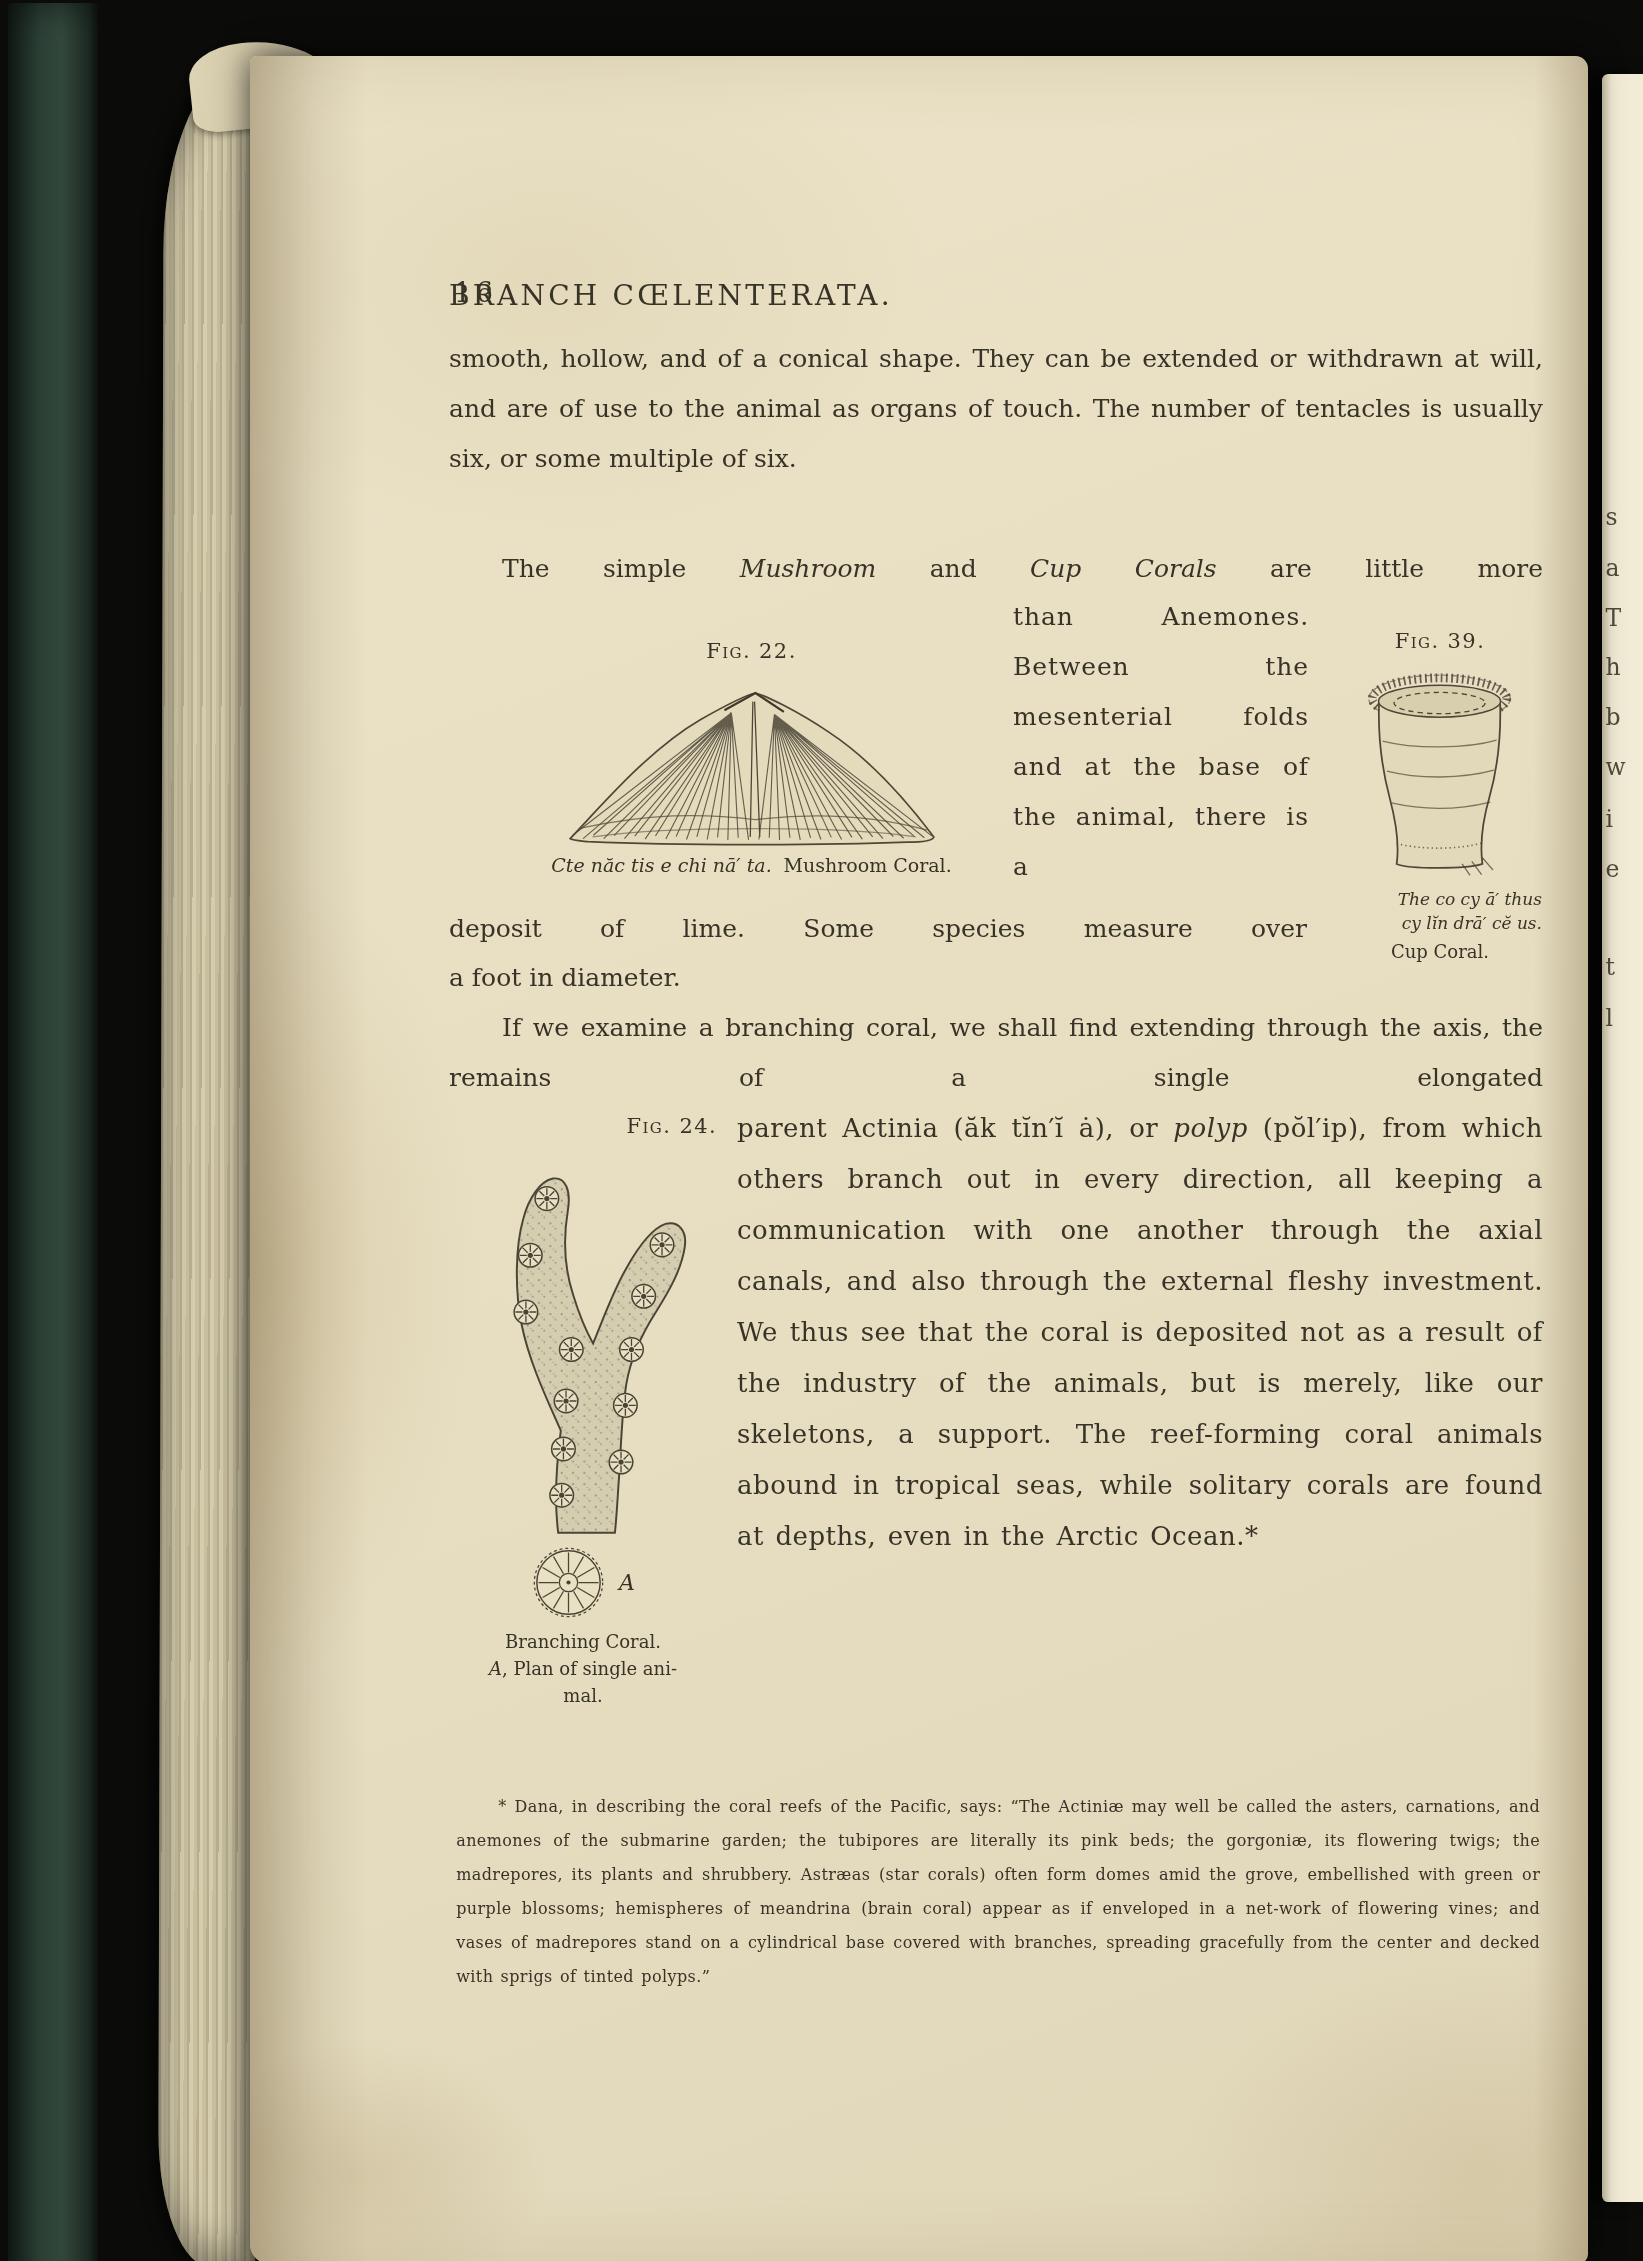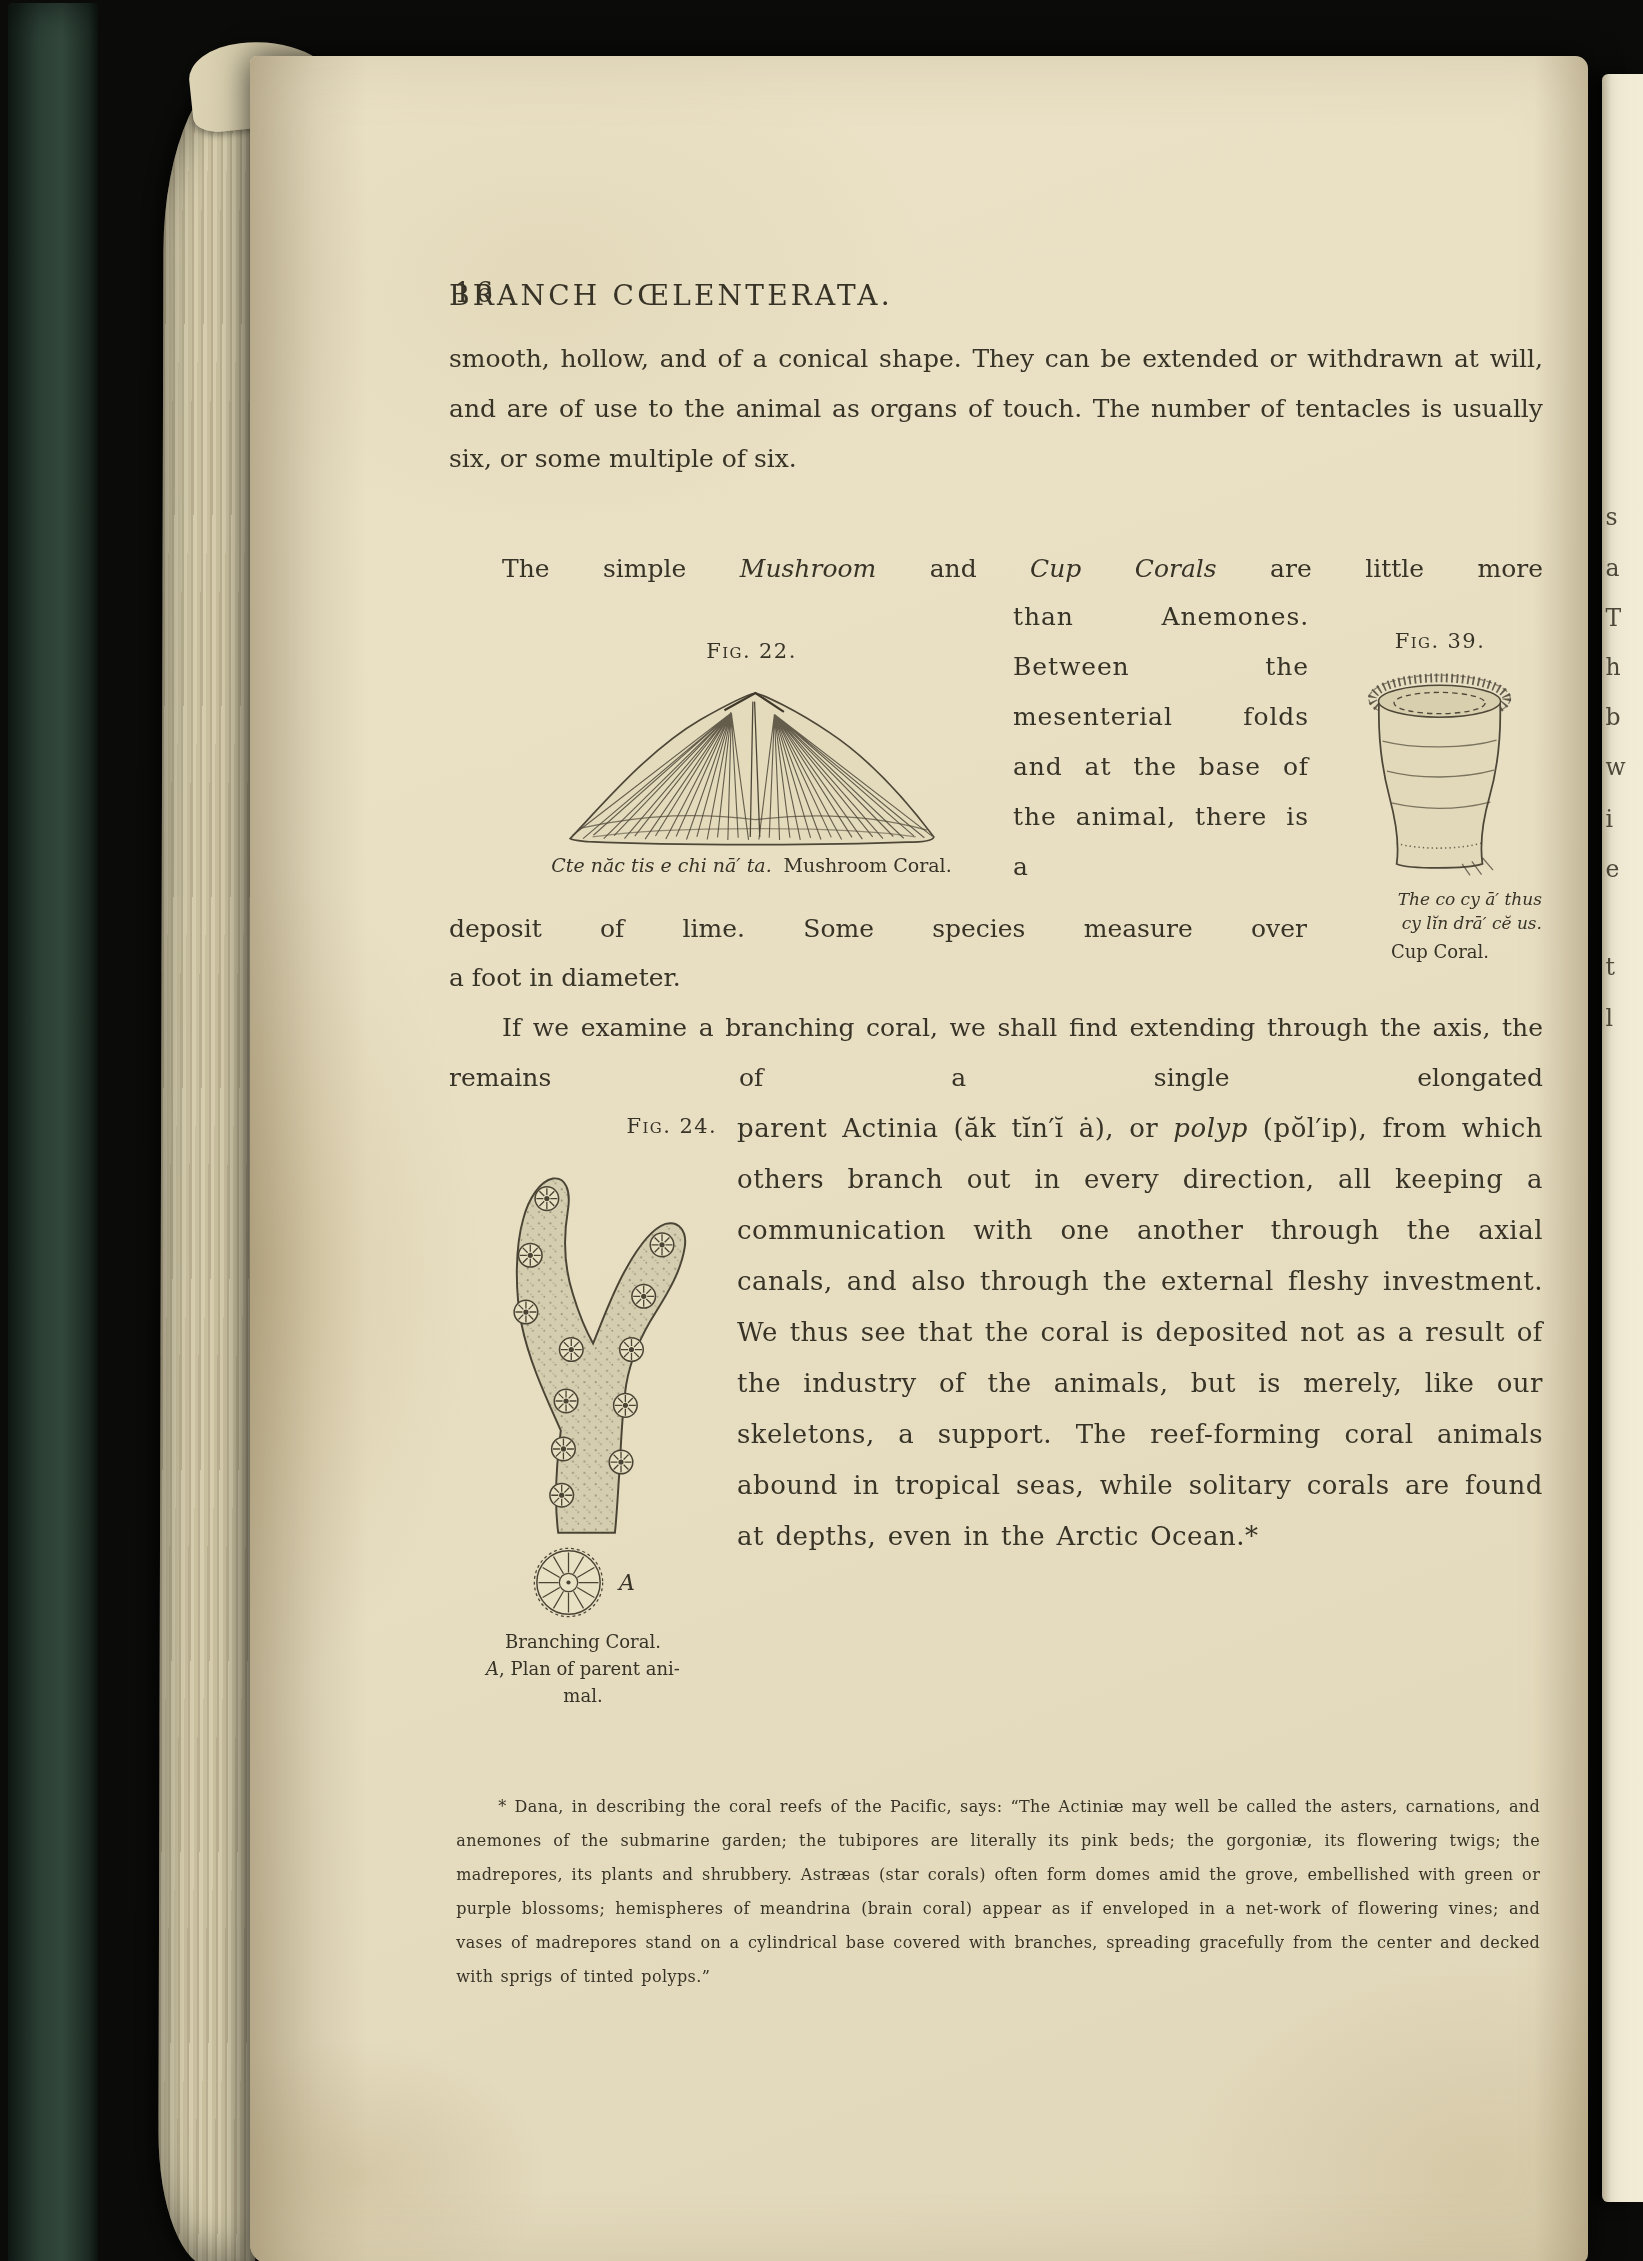--- a/index.html
+++ b/index.html
@@ -230,21 +230,21 @@
             <circle cx="90" cy="90" r="76" fill="#e9e1c4" stroke="#4a4435" stroke-width="3.5"></circle>
             <circle cx="90" cy="90" r="82" fill="none" stroke="#4a4435" stroke-width="3" stroke-dasharray="7 7"></circle>
             <path stroke="#4a4435" stroke-width="3" fill="none" d="M114 90L162 90M111 78L152 54M102 69L126 28M90 66L90 18M78 69L54 28M69 78L28 54M66 90L18 90M69 102L28 126M78 111L54 152M90 114L90 162M102 111L126 152M111 102L152 126"></path>
             <circle cx="90" cy="90" r="22" fill="none" stroke="#4a4435" stroke-width="3"></circle>
             <circle cx="90" cy="90" r="5" fill="#4a4435"></circle>
           </svg>
           <i class="plan-letter">A</i>
         </div>
         <div class="fig-cap24">
           <span class="capline">Branching Coral.</span>
-          <span class="capline"><i>A</i><span>, Plan of parent ani-</span></span>
+          <span class="capline"><i>A</i><span>, Plan of single ani-</span></span>
           <span class="capline">mal.</span>
         </div>
       </figure>
 
       <div class="p-block p3-col"><span>parent Actinia (ăk tĭn′ĭ ȧ), or </span><span class="it">polyp</span><span> (pŏl′ip), from which others branch out in every direction, all keeping a communication with one another through the axial canals, and also through the external fleshy investment. We thus see that the coral is deposited not as a result of the industry of the animals, but is merely, like our skeletons, a support. The reef-forming coral animals abound in tropical seas, while solitary corals are found at depths, even in the Arctic Ocean.*</span></div>
 
       <div class="p-block footnote">* Dana, in describing the coral reefs of the Pacific, says: “The Actiniæ may well be called the asters, carnations, and anemones of the submarine garden; the tubipores are literally its pink beds; the gorgoniæ, its flowering twigs; the madrepores, its plants and shrubbery. Astræas (star corals) often form domes amid the grove, embellished with green or purple blossoms; hemispheres of meandrina (brain coral) appear as if enveloped in a net-work of flowering vines; and vases of madrepores stand on a cylindrical base covered with branches, spreading gracefully from the center and decked with sprigs of tinted polyps.”</div>
 
     </div>
   </div>

